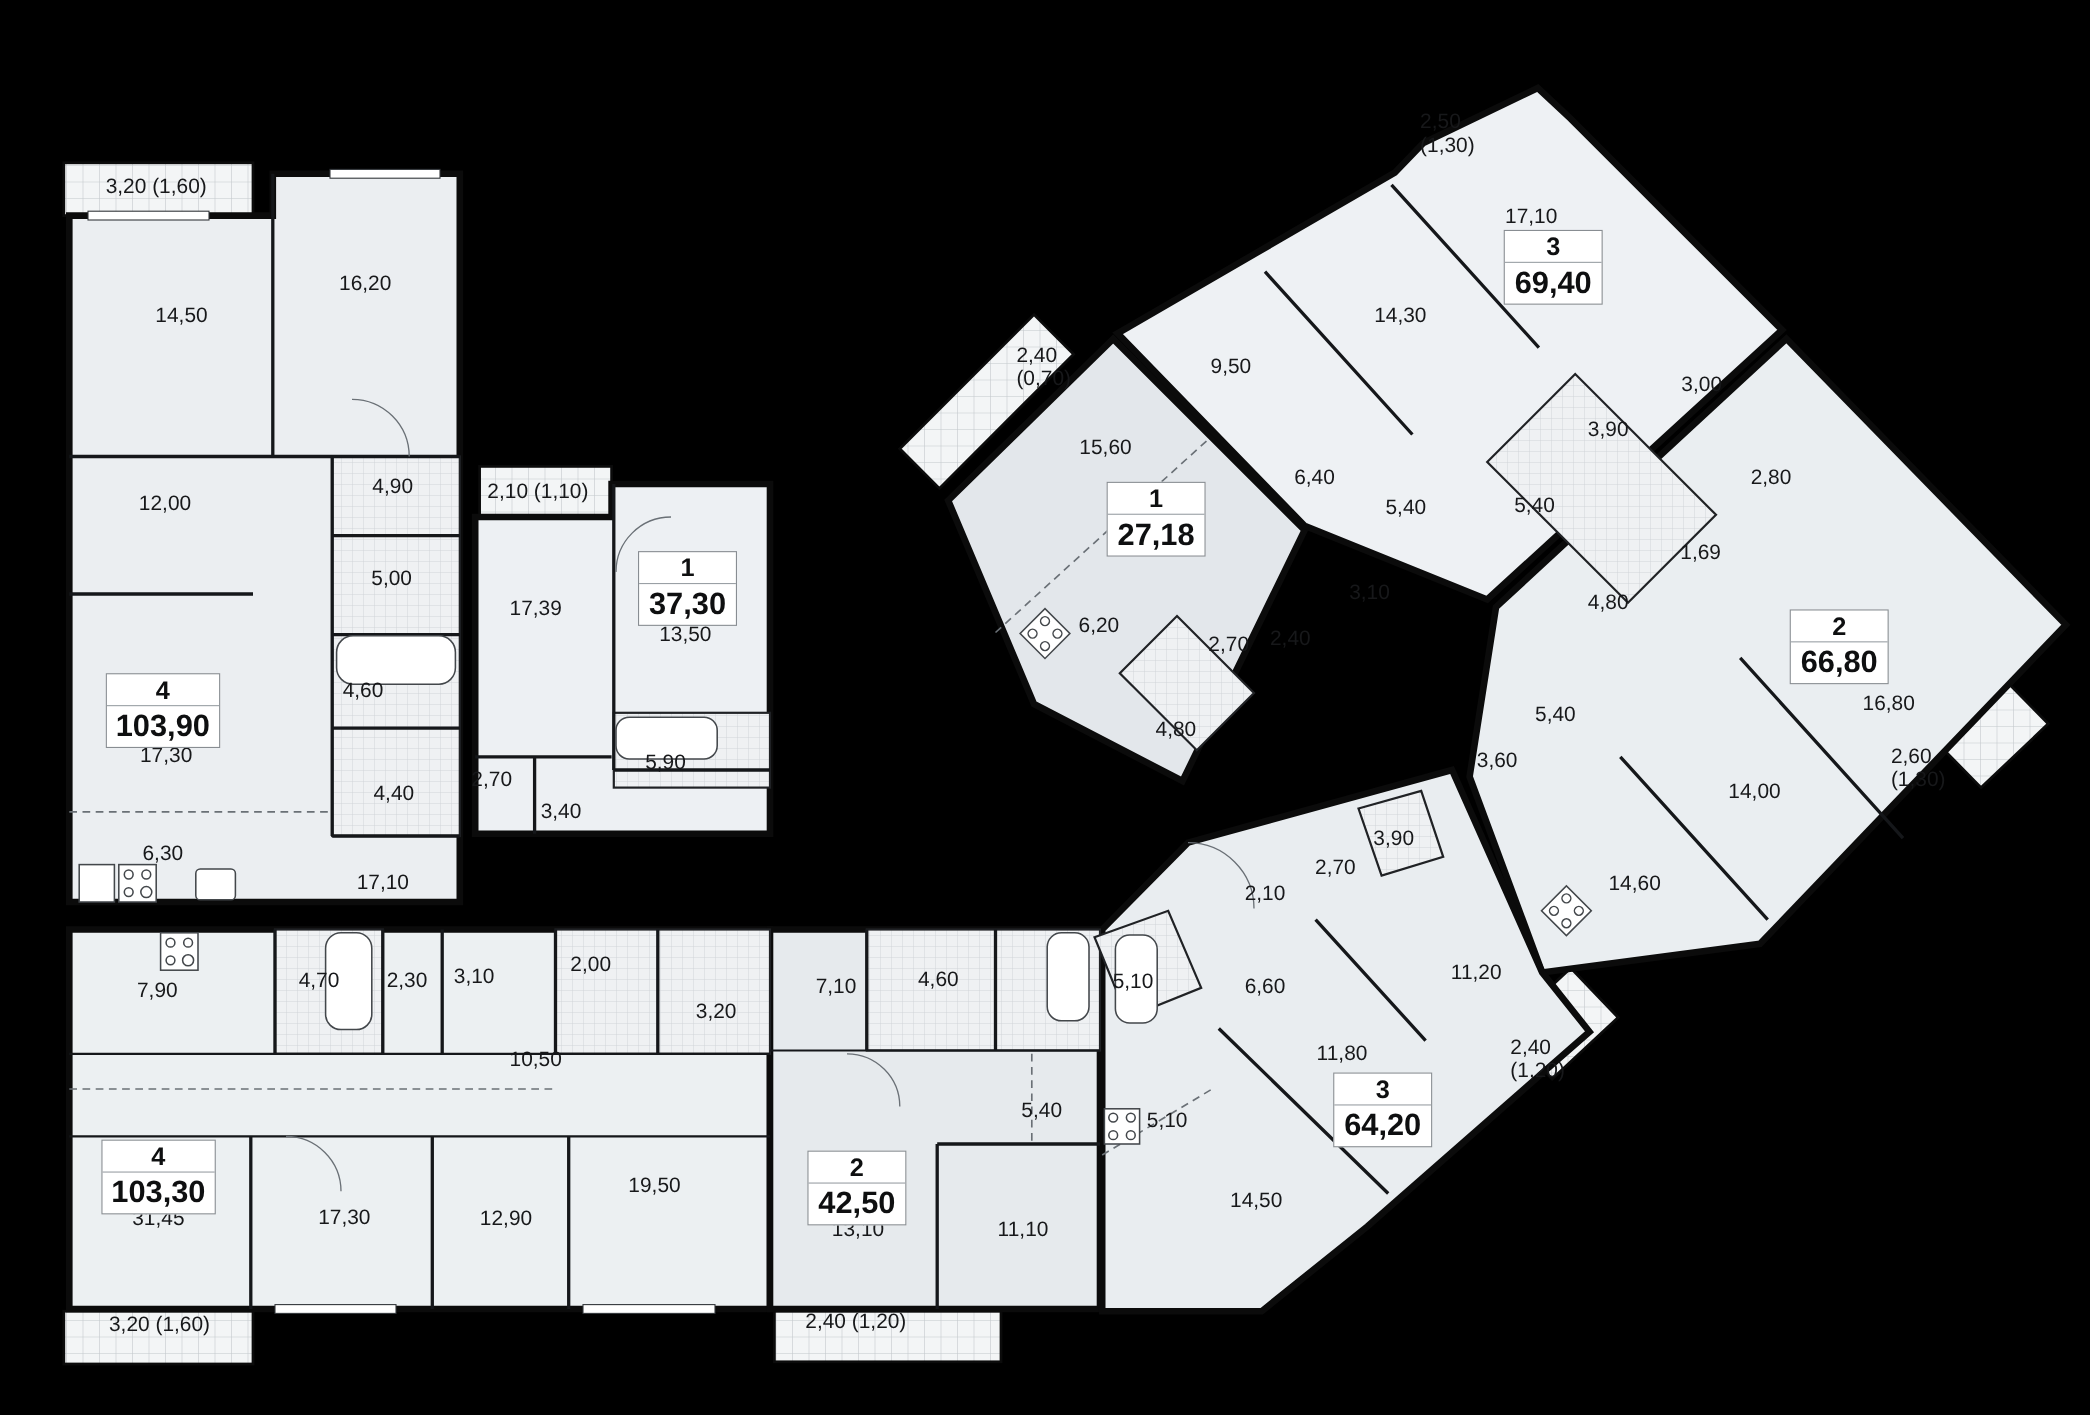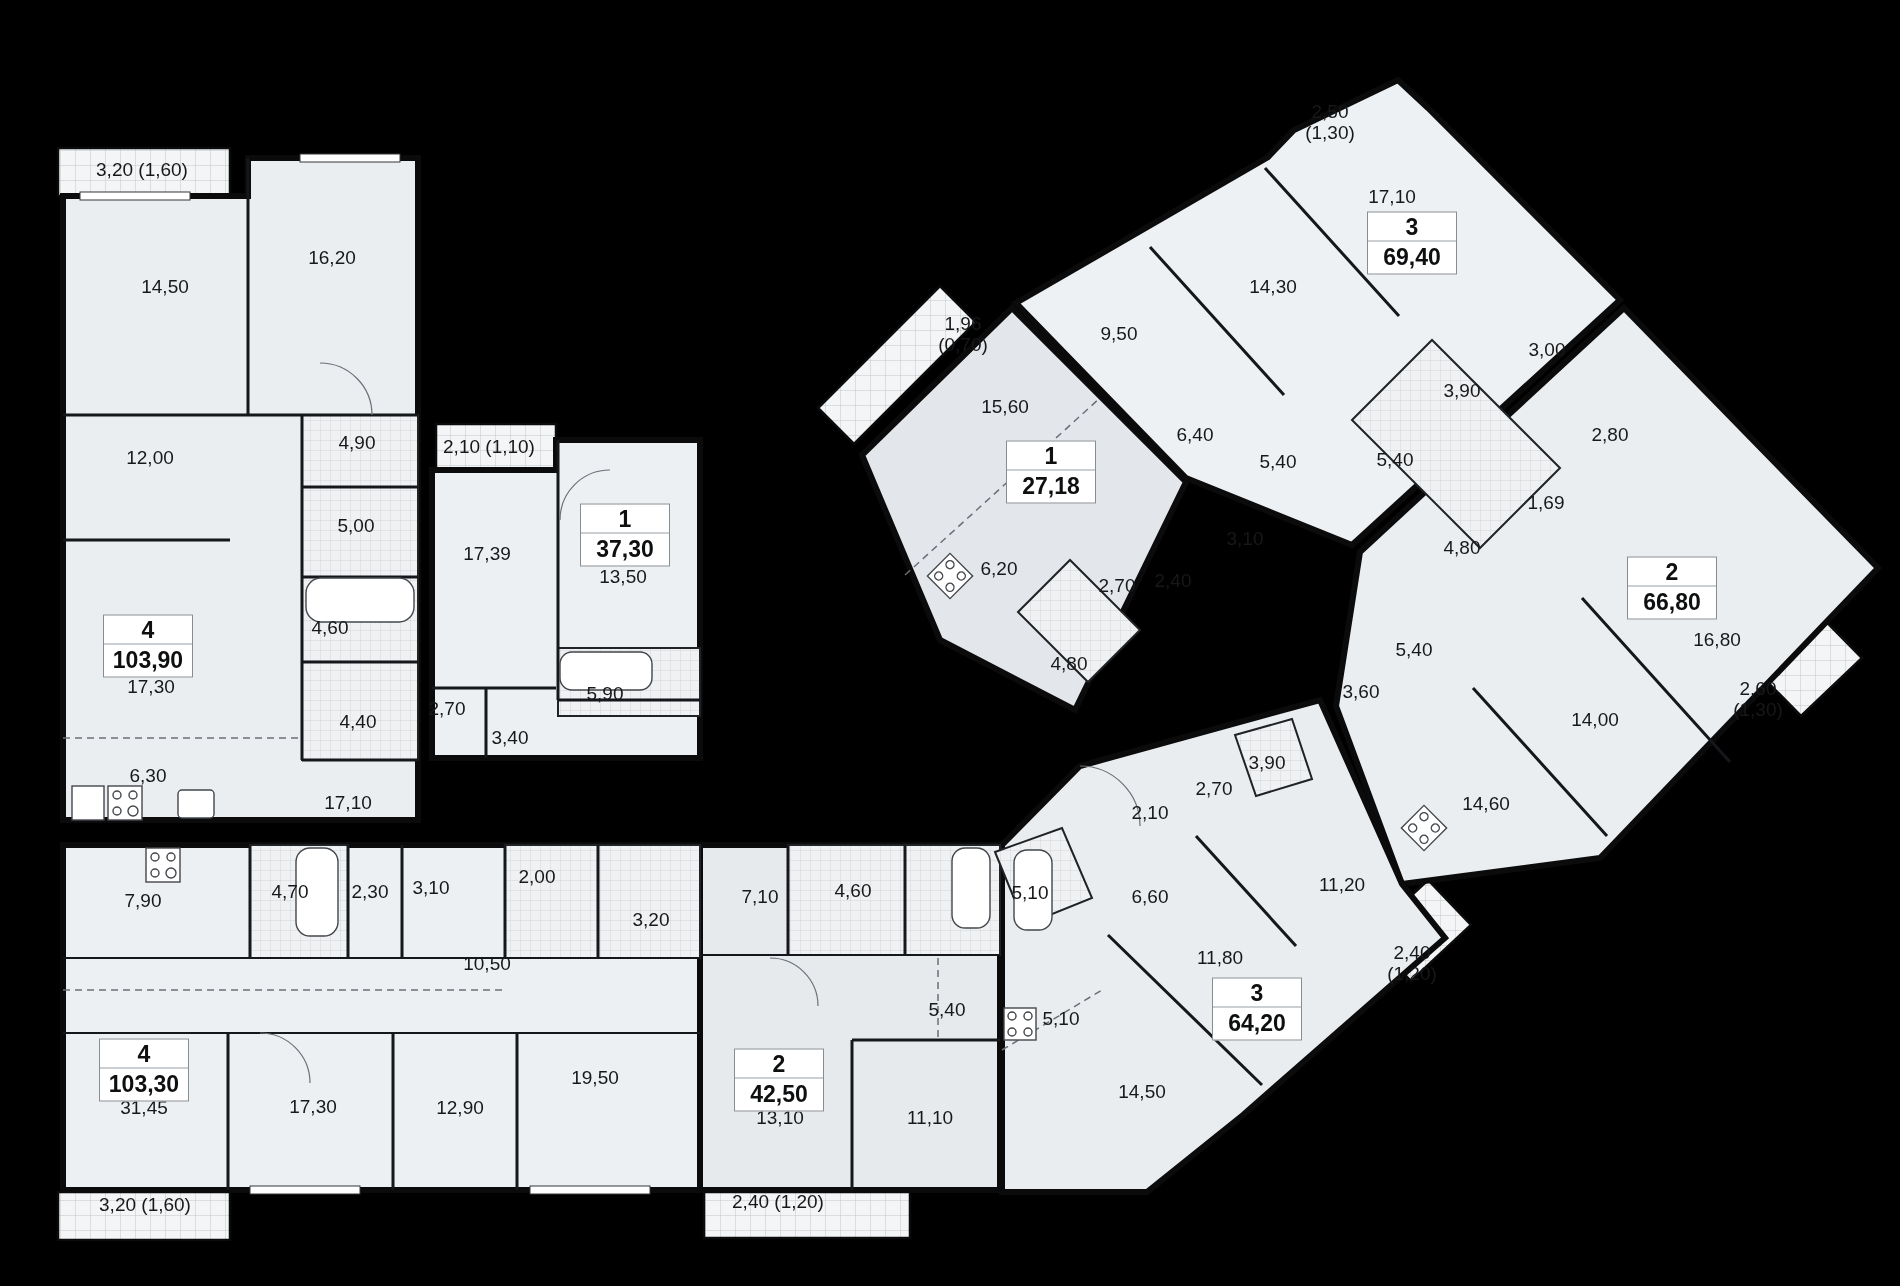--- a/index.html
+++ b/index.html
@@ -10,25 +10,25 @@
   .iw{stroke:#15171a;stroke-width:3;fill:none;}
   .iw2{stroke:#15171a;stroke-width:2;fill:none;}
   .dash{stroke:#6a7076;stroke-width:1.5;stroke-dasharray:7 5;fill:none;}
   .bal{fill:url(#hatchP);stroke:#0b0b0b;stroke-width:2.5;}
   .tile{fill:url(#tileP);stroke:#202225;stroke-width:2;}
   .fixture{fill:#ffffff;stroke:#43474b;stroke-width:1.4;}
   .arc{stroke:#6a7076;stroke-width:1.2;fill:none;}
   .win{fill:#ffffff;stroke:#33373b;stroke-width:1;}
   .lbl{position:absolute;transform:translate(-50%,-50%);font-size:19px;line-height:1.12;
        color:#17181a;white-space:nowrap;}
-  .lbl.wrap{white-space:normal;width:78px;text-align:center;}
+  .lbl.wrap{white-space:normal;width:78px;}
   .badge{position:absolute;transform:translate(-50%,-50%);background:#fff;border:1px solid #888d92;
          color:#0e0f10;text-align:center;min-width:88px;}
   .badge .no{font-weight:bold;font-size:23px;padding:1px 8px 0;border-bottom:1px solid #9aa0a5;}
-  .badge .ar{font-weight:bold;font-size:23px;padding:2px 8px 3px;}
+  .badge .ar{font-weight:bold;font-size:28px;padding:2px 8px 3px;}
 </style>
 </head>
 <body>
 
 <div id="stage">
 
 <svg id="plan-svg" width="1900" height="1286">
   <defs>
     <pattern id="hatchP" width="15" height="15" patternUnits="userSpaceOnUse">
       <rect width="15" height="15" fill="#f3f5f6"></rect>
@@ -243,19 +243,19 @@
 <div class="badge" style="left:1412px;top:243px">
   <div class="no">3</div>
   <div class="ar">69,40</div>
 </div>
 
 <span class="lbl" style="left:1005px;top:407px">15,60</span>
 <span class="lbl" style="left:999px;top:569px">6,20</span>
 <span class="lbl" style="left:1117px;top:586px">2,70</span>
 <span class="lbl" style="left:1173px;top:581px">2,40</span>
 <span class="lbl" style="left:1069px;top:664px">4,80</span>
-<span class="lbl wrap" style="left:963px;top:334px">1,96 (0,70)</span>
+<span class="lbl wrap" style="left:963px;top:334px">2,40 (0,70)</span>
 <div class="badge" style="left:1051px;top:472px">
   <div class="no">1</div>
   <div class="ar">27,18</div>
 </div>
 
 </div>
 
 </body></html>

